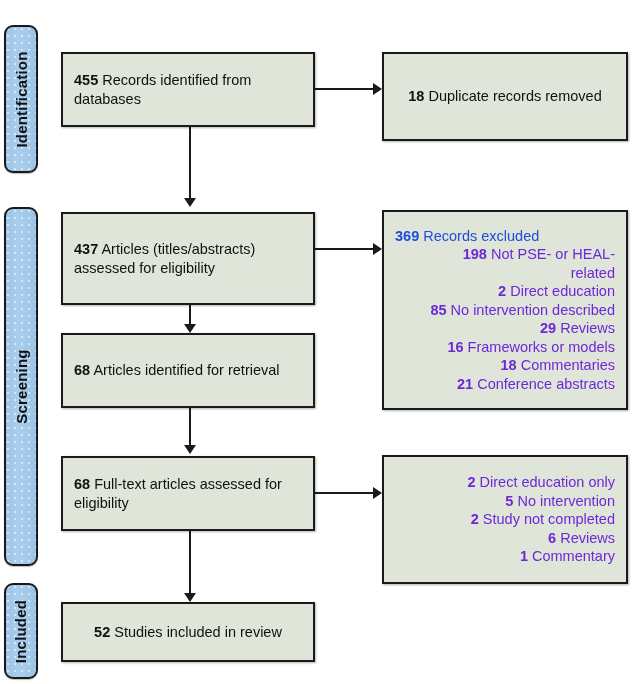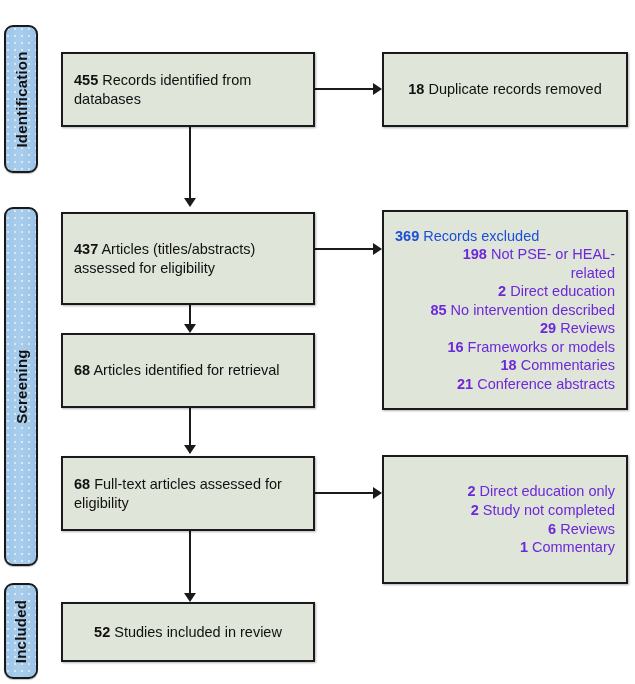--- a/index.html
+++ b/index.html
@@ -155,21 +155,21 @@
   <div class="v-line" style="left:189px; top:531px; height:69px;"></div>
   <div class="arrow-down" style="left:184px; top:593px;"></div>
 
   <div class="flow-box center" style="left:61px; top:52px; width:254px; height:75px;">
     <div class="box-text">
       <span class="num">455</span>
       <span>Records identified from databases</span>
     </div>
   </div>
 
-  <div class="flow-box center" style="left:382px; top:52px; width:246px; height:75px;">
+  <div class="flow-box center" style="left:382px; top:52px; width:246px; height:89px;">
     <div class="box-text" style="text-align:center;">
       <span class="num">18</span>
       <span>Duplicate records removed</span>
     </div>
   </div>
 
   <div class="flow-box center" style="left:61px; top:212px; width:254px; height:93px;">
     <div class="box-text">
       <span class="num">437</span>
       <span>Articles (titles/abstracts) assessed for eligibility</span>
@@ -227,20 +227,24 @@
     </div>
   </div>
 
   <div class="flow-box" style="left:382px; top:455px; width:246px; height:129px;">
     <ul class="excl-list">
       <li>
         <span class="num">2</span>
         <span>Direct education only</span>
       </li>
       <li>
+        <span class="num">5</span>
+        <span>No intervention</span>
+      </li>
+      <li>
         <span class="num">2</span>
         <span>Study not completed</span>
       </li>
       <li>
         <span class="num">6</span>
         <span>Reviews</span>
       </li>
       <li>
         <span class="num">1</span>
         <span>Commentary</span>

